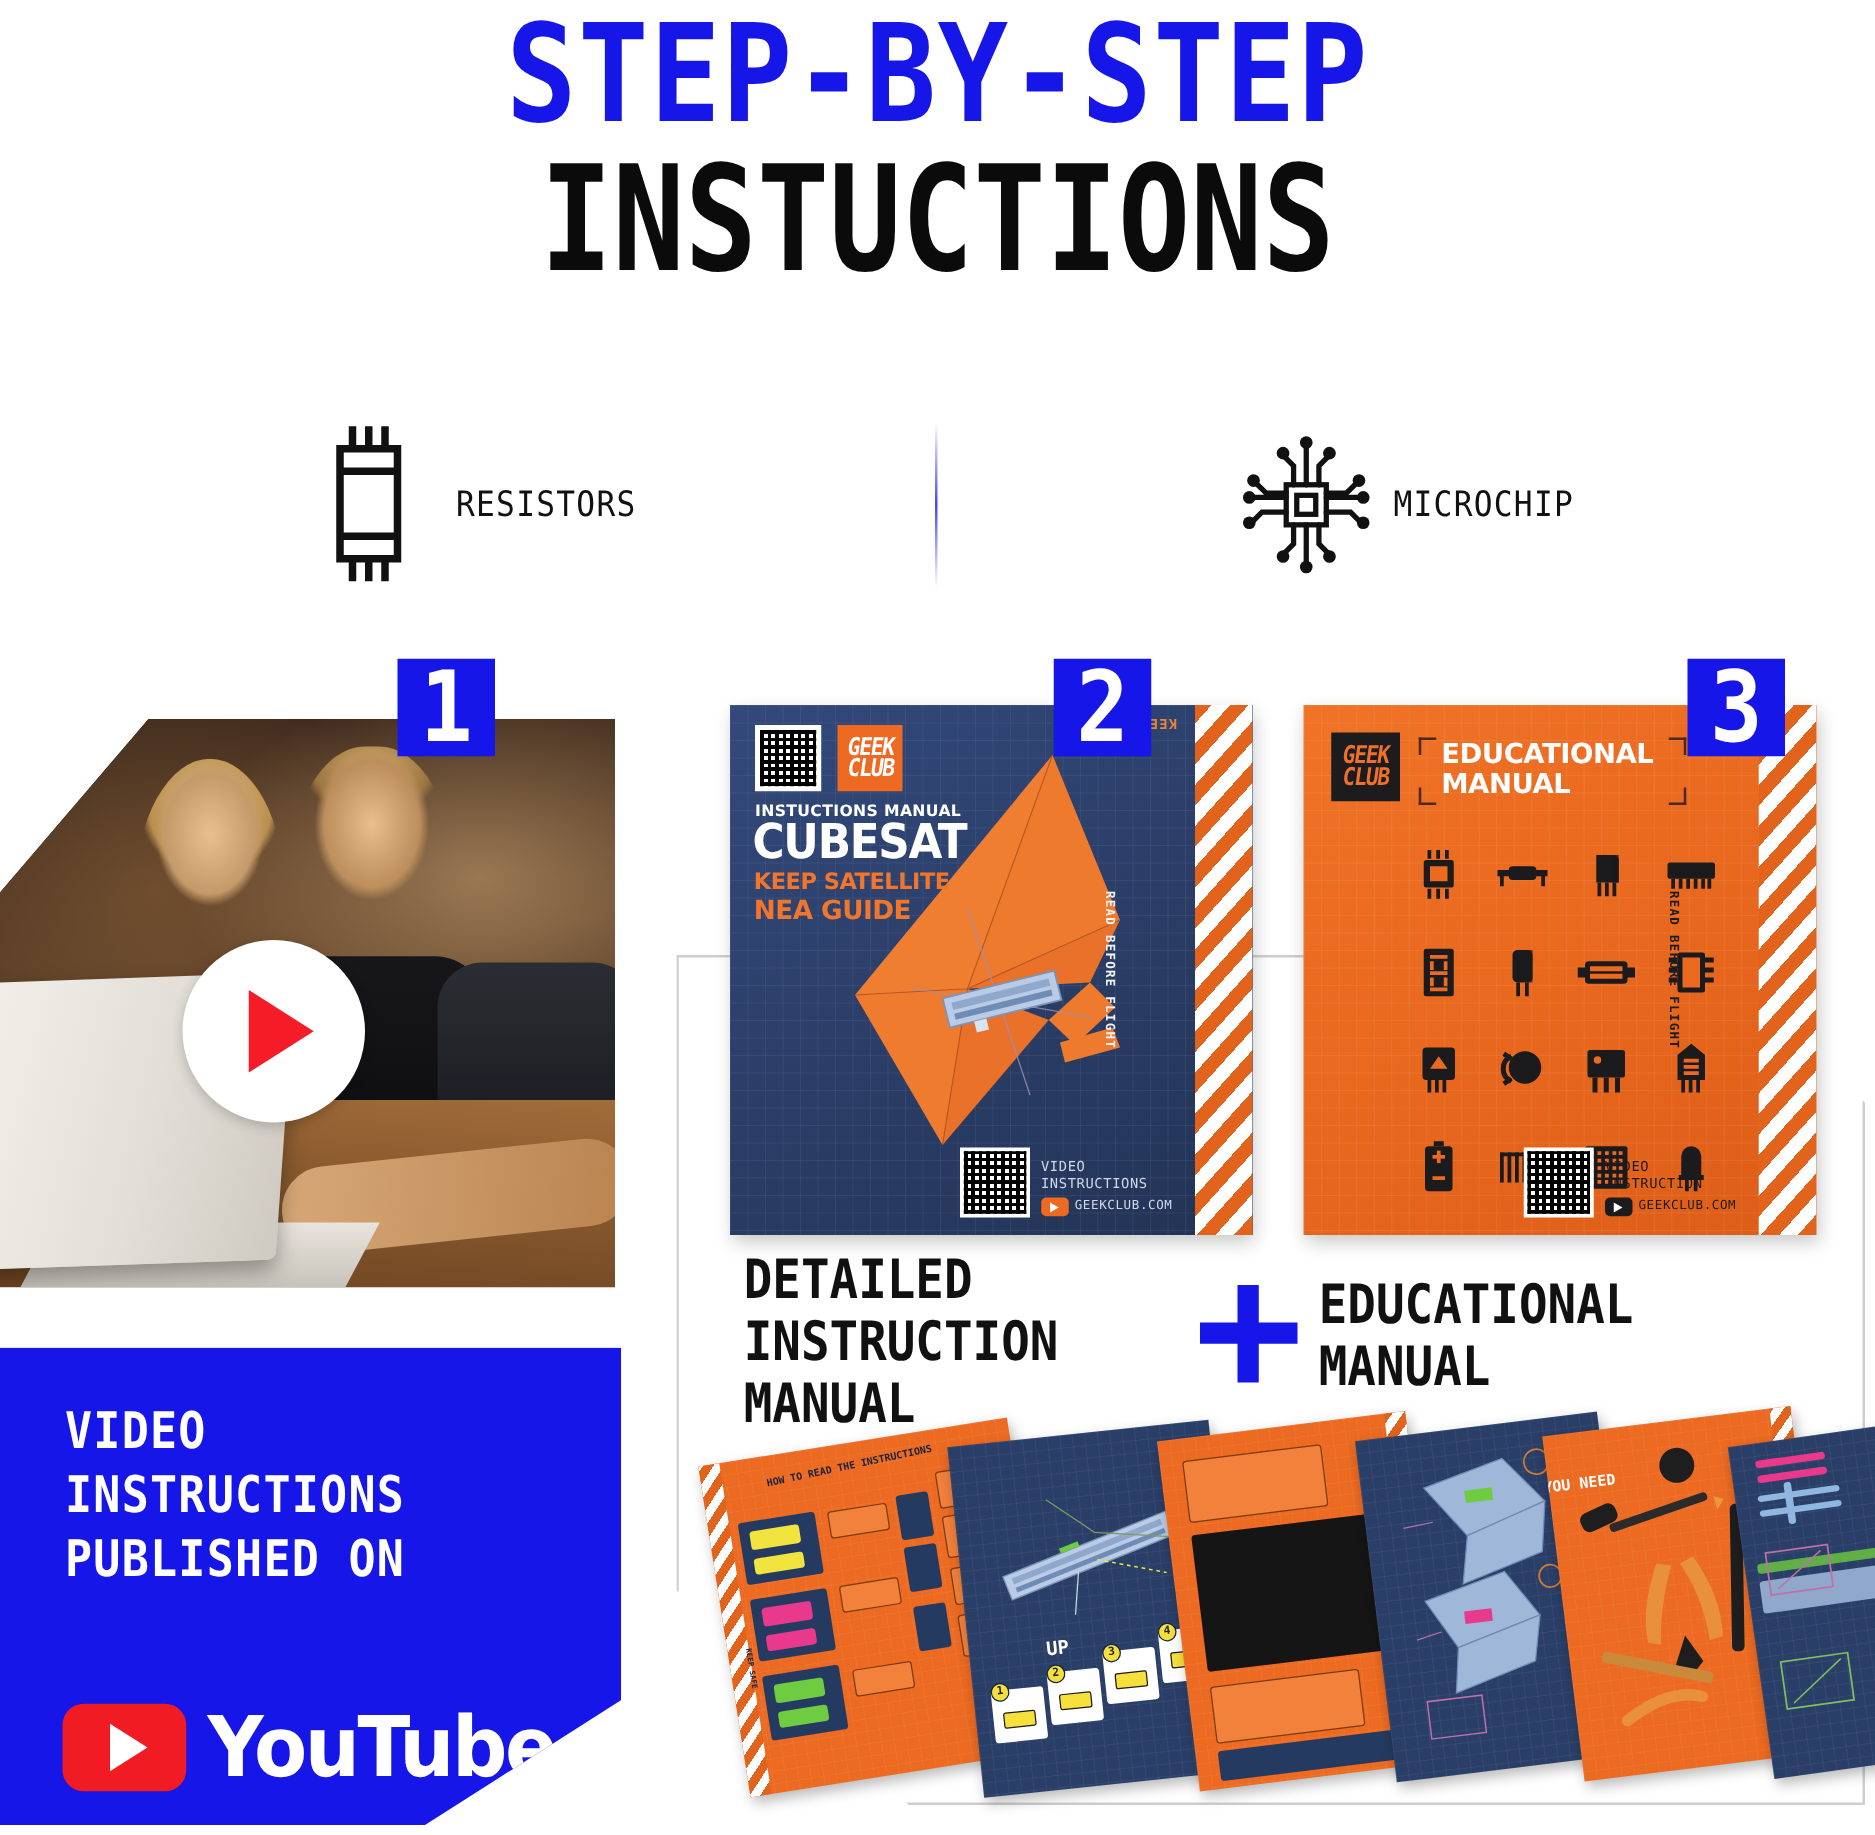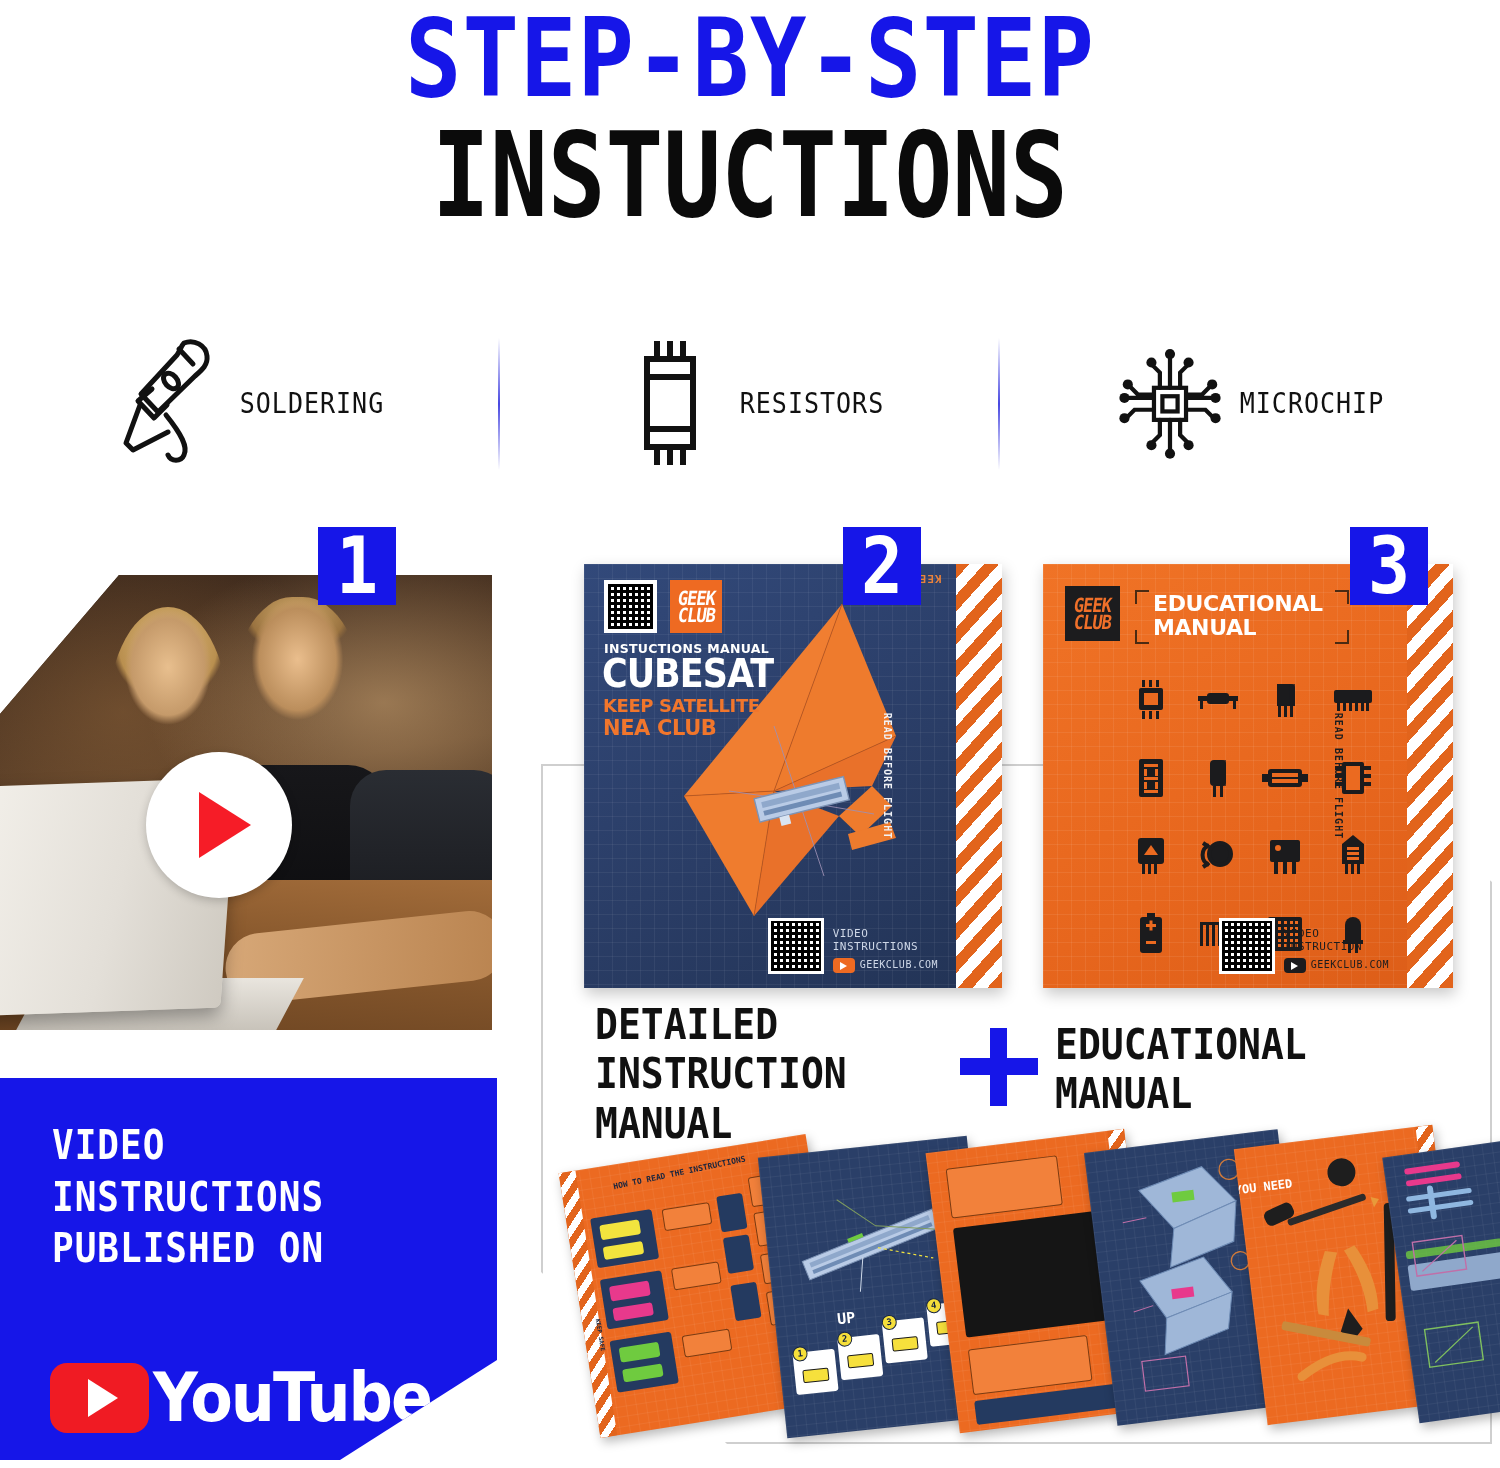--- a/index.html
+++ b/index.html
@@ -233,21 +233,21 @@
   .ytbox {
     position:absolute; left:0px; top:1078px; width:497px; height:382px;
     background:#1616E8; z-index:20;
     clip-path: polygon(0 0, 497px 0, 497px 282px, 340px 382px, 0 382px);
   }
   .yt-head {
     position:absolute; left:52px; top:42px; color:#fff;
     font-family:"DejaVu Sans Mono", monospace; font-weight:700; font-size:36px;
     line-height:1.28; letter-spacing:1px; transform: scaleY(1.12); transform-origin:0 0;
   }
-  .yt-logo { position:absolute; left:50px; top:283px; display:flex; align-items:center; gap:4px; }
+  .yt-logo { position:absolute; left:50px; top:283px; display:flex; align-items:center; gap:17px; }
   .yt-logo .box { width:99px; height:70px; background:#F01B23; border-radius:17px;
     display:flex; align-items:center; justify-content:center; }
   .yt-logo .box s { display:block; width:0;height:0; margin-left:6px;
     border-left:30px solid #fff; border-top:19px solid transparent; border-bottom:19px solid transparent; }
   .yt-word { color:#fff; font-family:"DejaVu Sans", sans-serif; font-weight:700;
     font-size:62px; letter-spacing:-2px; transform: scaleY(1.08); }
 
   
   .spread { position:absolute; left:560px; top:1130px; width:940px; height:330px; z-index:22; }
   .pg { position:absolute; box-shadow: 2px 5px 11px rgba(0,0,0,.28); overflow:hidden; }
@@ -281,36 +281,20 @@
 <div class="page">
 
   <div class="hdr">
     <div class="title-1">STEP-BY-STEP</div>
     <div class="title-2">INSTUCTIONS</div>
   </div>
 
 
   <div class="features">
 
-    <div class="feat">
-      <div class="feat-ico">
-        <svg width="96" height="140" viewBox="0 0 96 140">
-          <g fill="none" stroke="#111" stroke-width="5" stroke-linejoin="round" stroke-linecap="round">
-            <path d="M62 10 c10 -4 22 2 23 13 c1 9 -5 14 -12 20 L36 79 l-17 -18 L55 22 c3 -4 4 -9 7 -12 z"></path>
-            <path d="M57 16 l14 15"></path>
-            <ellipse cx="49" cy="48" rx="6" ry="9" transform="rotate(-42 49 48)"></ellipse>
-            <path d="M30 56 l-14 12 l16 17 l13 -13"></path>
-            <path d="M18 72 L4 110 l7 7 L46 99"></path>
-            <path d="M44 82 c16 20 22 32 18 40 c-3 7 -13 7 -16 0"></path>
-          </g>
-        </svg>
-      </div>
-      <div class="feat-lbl">SOLDERING</div>
-      <div class="divider"></div>
-    </div>
 
 
     <div class="feat">
       <div class="feat-ico">
         <svg width="80" height="140" viewBox="0 0 80 140">
           <g fill="none" stroke="#111" stroke-width="6">
             <path d="M27 8 V26 M40 8 V26 M53 8 V26"></path>
             <rect x="17" y="26" width="46" height="88"></rect>
             <path d="M17 44 H63 M17 96 H63"></path>
             <path d="M27 114 V132 M40 114 V132 M53 114 V132"></path>
@@ -403,21 +387,21 @@
             <i></i>
           </span>
       </div>
       <div class="gc-badge">
         <b>GEEK</b>
         <b>CLUB</b>
       </div>
       <div class="m2-im">INSTUCTIONS MANUAL</div>
       <div class="m2-title">CUBESAT</div>
       <div class="m2-sub1">KEEP SATELLITE</div>
-      <div class="m2-sub2">NEA CLUB</div>
+      <div class="m2-sub2">NEA GUIDE</div>
 
       <div class="keepsafe">KEEP SAFE</div>
       <div class="spine"></div>
       <div class="spine-lbl">READ BEFORE FLIGHT</div>
 
       <div class="vid-blk">
         <span class="qr vid-qr">
             <i></i>
           </span>
         <div class="vid-txt">

